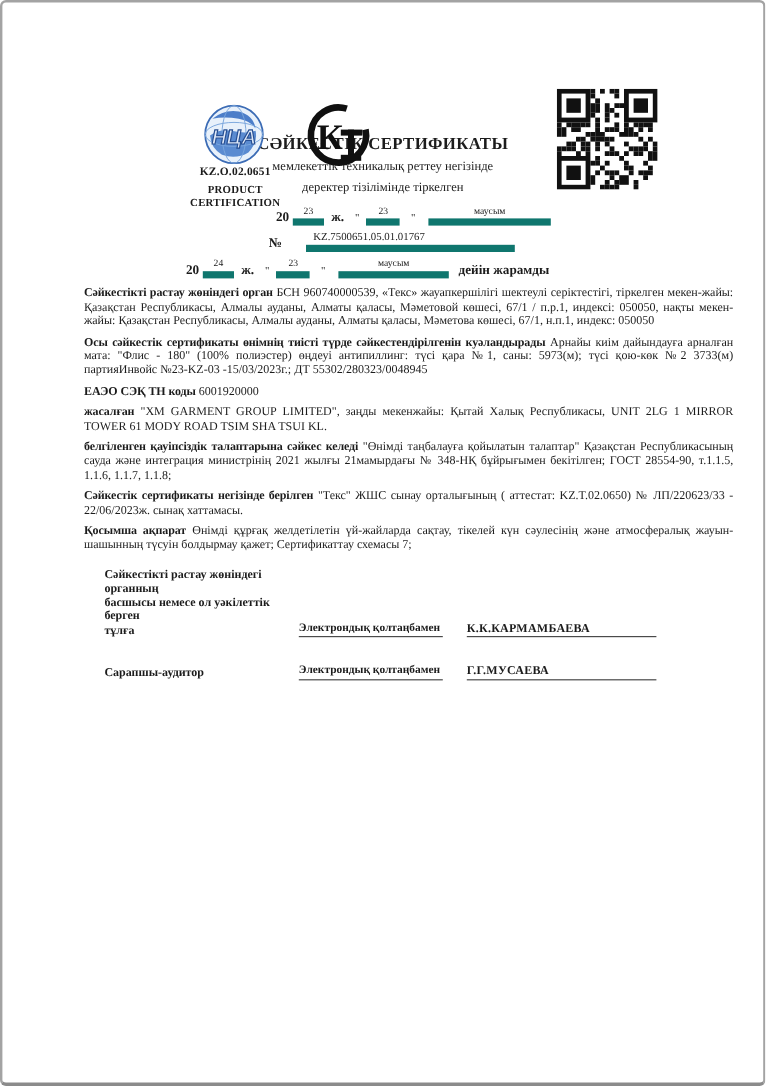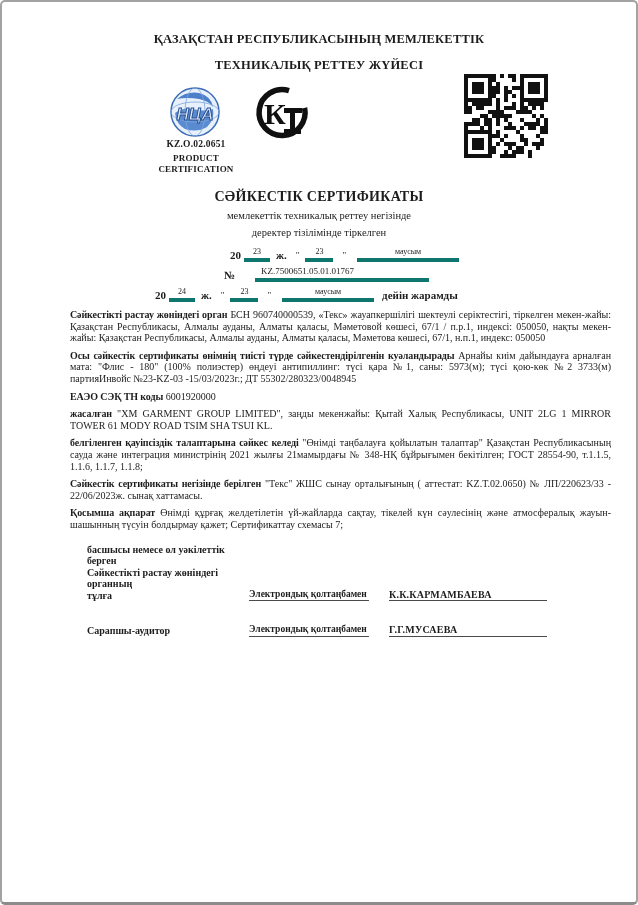--- a/index.html
+++ b/index.html
@@ -25,21 +25,21 @@
   .cert-id-block{position:absolute;left:128px;top:137px;width:132px;text-align:center;font-weight:bold;}
   .cert-id{font-size:9.5px;margin-bottom:4px;letter-spacing:.2px;}
   .cert-scope{font-size:9px;line-height:11px;letter-spacing:.2px;}
   
   .title-block{text-align:center;}
   .doc-title{font-size:14px;font-weight:bold;letter-spacing:.3px;line-height:18px;margin-top:2px;}
   .doc-subtitle{font-size:10.5px;line-height:14px;margin-top:3px;}
   
   .reg-line{display:flex;align-items:flex-end;font-size:8px;line-height:13px;}
   .reg-line b{font-size:11px;}
-  .u{border-bottom:4px solid #0f766e;text-align:center;}
+  .u{border-bottom:6px solid #0f766e;text-align:center;}
   .u-year{width:26px;margin-left:3px;}
   .u-day{width:28px;margin-left:4px;}
   .q{margin-left:9px;margin-right:2px;font-size:9px;}
   .u-month1{width:102px;margin-left:9px;}
   .u-month2{width:92px;margin-left:9px;}
   .zh{margin-left:6px;}
   .line-issue{margin-left:228px;margin-top:5px;}
   .line-number{margin-left:222px;margin-top:3px;}
   .u-number{width:168px;margin-left:20px;text-align:left;padding-left:6px;font-size:9px;}
   .line-expiry{margin-left:153px;margin-top:3px;}
@@ -55,24 +55,20 @@
   .sig-row2{margin-top:23px;}
   .sig-role{width:162px;}
   .sig-method{width:120px;border-bottom:1px solid #4a4a4a;white-space:nowrap;font-size:9.5px;overflow:visible;}
   .sig-name{width:158px;margin-left:20px;border-bottom:1px solid #4a4a4a;white-space:nowrap;font-size:10px;letter-spacing:.2px;}
 </style>
 </head>
 <body>
 
 <div class="page">
 
-  <div class="doc-header">
-    <div>ҚАЗАҚСТАН РЕСПУБЛИКАСЫНЫҢ МЕМЛЕКЕТТІК</div>
-    <div>ТЕХНИКАЛЫҚ РЕТТЕУ ЖҮЙЕСІ</div>
-  </div>
 
   <div class="logo-strip">
     <div class="globe-logo">
       <svg width="52" height="54" viewBox="0 0 52 54">
         <circle cx="26" cy="25" r="24" fill="#e8f1fb" stroke="#3c6cb5" stroke-width="1.5"></circle>
         <path d="M8 12 Q18 4 30 6 Q42 9 44 20 Q40 14 30 12 Q18 10 8 12 Z" fill="#4c7ec9"></path>
         <path d="M6 26 Q14 20 24 22 Q36 25 44 22 Q46 32 38 40 Q28 46 16 42 Q7 37 6 26 Z" fill="#5a8bd1"></path>
         <ellipse cx="26" cy="25" rx="24" ry="10" fill="none" stroke="#7aa6dd" stroke-width=".8"></ellipse>
         <ellipse cx="26" cy="25" rx="10" ry="24" fill="none" stroke="#7aa6dd" stroke-width=".8"></ellipse>
         <text x="26" y="33" text-anchor="middle" font-family="Liberation Sans, sans-serif" font-size="17" font-weight="bold" font-style="italic" fill="#dfe9f8" stroke="#274f93" stroke-width="1">НЦА</text>
@@ -279,22 +275,22 @@
     <p><b>Осы сәйкестік сертификаты өнімнің тиісті түрде сәйкестендірілгенін куәландырады</b> <span>Арнайы киім дайындауға арналған мата: "Флис - 180" (100% полиэстер) өңдеуі антипиллинг: түсі қара №1, саны: 5973(м); түсі қою-көк №2 3733(м) партияИнвойс №23-KZ-03 -15/03/2023г.; ДТ 55302/280323/0048945</span></p>
     <p><b>ЕАЭО СЭҚ ТН коды</b> <span>6001920000</span></p>
     <p><b>жасалған</b> <span>"XM GARMENT GROUP LIMITED", заңды мекенжайы: Қытай Халық Республикасы, UNIT 2LG 1 MIRROR TOWER 61 MODY ROAD TSIM SHA TSUI KL.</span></p>
     <p><b>белгіленген қауіпсіздік талаптарына сәйкес келеді</b> <span>"Өнімді таңбалауға қойылатын талаптар" Қазақстан Республикасының сауда және интеграция министрінің 2021 жылғы 21мамырдағы № 348-НҚ бұйрығымен бекітілген; ГОСТ 28554-90, т.1.1.5, 1.1.6, 1.1.7, 1.1.8;</span></p>
     <p class="gap-top"><b>Сәйкестік сертификаты негізінде берілген</b> <span>"Текс" ЖШС сынау орталығының ( аттестат: KZ.T.02.0650) № ЛП/220623/33 - 22/06/2023ж. сынақ хаттамасы.</span></p>
     <p><b>Қосымша ақпарат</b> <span>Өнімді құрғақ желдетілетін үй-жайларда сақтау, тікелей күн сәулесінің және атмосфералық жауын-шашынның түсуін болдырмау қажет; Сертификаттау схемасы 7;</span></p>
   </div>
 
   <div class="sig-row sig-row1">
     <div class="sig-role">
+      <div>Сәйкестікті растау жөніндегі органның</div>
       <div>басшысы немесе ол уәкілеттік берген</div>
-      <div>Сәйкестікті растау жөніндегі органның</div>
       <div>тұлға</div>
     </div>
     <div class="sig-method">Электрондық қолтаңбамен</div>
     <div class="sig-name">К.К.КАРМАМБАЕВА</div>
   </div>
 
   <div class="sig-row sig-row2">
     <div class="sig-role">Сарапшы-аудитор</div>
     <div class="sig-method">Электрондық қолтаңбамен</div>
     <div class="sig-name">Г.Г.МУСАЕВА</div>

